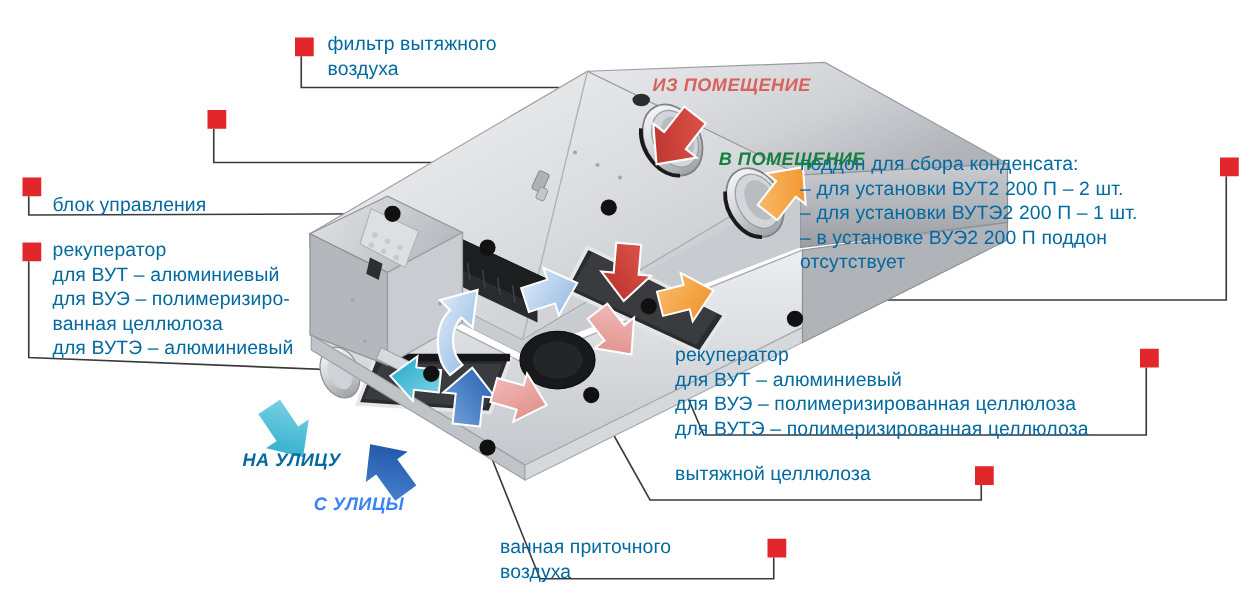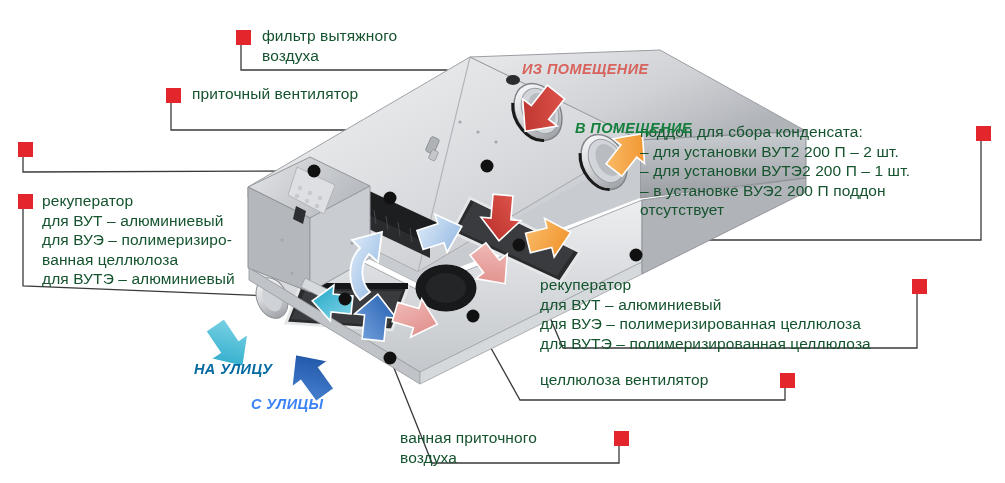--- a/index.html
+++ b/index.html
@@ -19,21 +19,21 @@
   }
   #diagram-svg {
     position: absolute;
     left: 0;
     top: 0;
     width: 1005px;
     height: 483px;
   }
   .callout {
     position: absolute;
-    color: #14532d;
+    color: #0369a1;
     font-size: 15.5px;
     line-height: 19.5px;
     white-space: pre-line;
     letter-spacing: 0.1px;
   }
   .callout.right {
     text-align: left;
   }
   .callout.left {
     text-align: left;
@@ -291,41 +291,41 @@
   <div class="marker" style="left:18px; top:142px; background:#e2262b;"></div>
   <div class="marker" style="left:18px; top:194px; background:#e2262b;"></div>
   <div class="marker" style="left:976px; top:126px; background:#e2262b;"></div>
   <div class="marker" style="left:912px; top:279px; background:#e2262b;"></div>
   <div class="marker" style="left:780px; top:373px; background:#e2262b;"></div>
   <div class="marker" style="left:614px; top:431px; background:#e2262b;"></div>
 
   <div class="callout left" style="left:262px; top:26px; width:200px;">фильтр вытяжного
 воздуха</div>
 
-  <div class="callout left" style="left:192px; top:84px; width:230px;">приточный вентилятор</div>
-
+
+  <div class="callout left" style="left:42px; top:155px; width:200px;">блок управления</div>
 
   <div class="callout left" style="left:42px; top:191px; width:215px;">рекуператор
 для ВУТ – алюминиевый
 для ВУЭ – полимеризиро-
 ванная целлюлоза
 для ВУТЭ – алюминиевый</div>
 
   <div class="callout right" style="left:640px; top:122px; width:330px;">поддон для сбора конденсата:
 – для установки ВУТ2 200 П – 2 шт.
 – для установки ВУТЭ2 200 П – 1 шт.
 – в установке ВУЭ2 200 П поддон
 отсутствует</div>
 
   <div class="callout right" style="left:540px; top:275px; width:365px;">рекуператор
 для ВУТ – алюминиевый
 для ВУЭ – полимеризированная целлюлоза
 для ВУТЭ – полимеризированная целлюлоза</div>
 
-  <div class="callout right" style="left:540px; top:370px; width:233px;">целлюлоза  вентилятор</div>
+  <div class="callout right" style="left:540px; top:370px; width:233px;">вытяжной  целлюлоза</div>
 
   <div class="callout right" style="left:400px; top:428px; width:207px;">ванная приточного
 воздуха</div>
 
   <div class="flow-label" style="left:522px; top:61px; color:#d8625c;">ИЗ ПОМЕЩЕНИЕ</div>
   <div class="flow-label" style="left:575px; top:120px; color:#15803d;font-style:italic;">В ПОМЕЩЕНИЕ</div>
   <div class="flow-label" style="left:194px; top:361px; color:#0369a1;">НА УЛИЦУ</div>
   <div class="flow-label" style="left:251px; top:396px; color:#3b82f6;">С УЛИЦЫ</div>
 
 </div>

